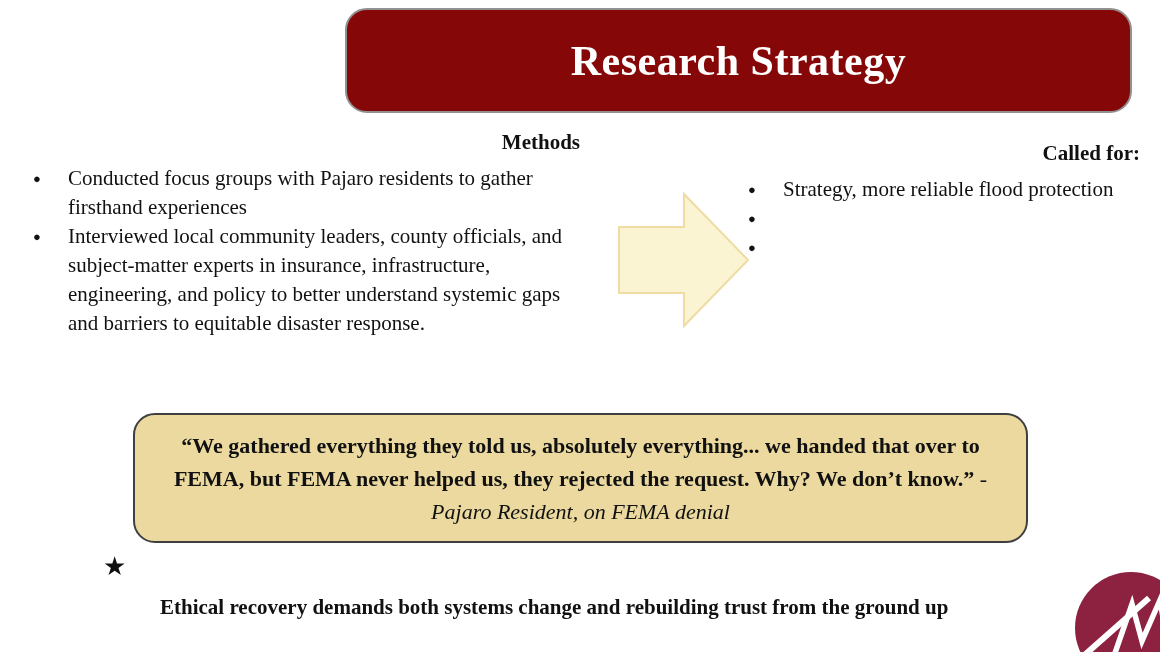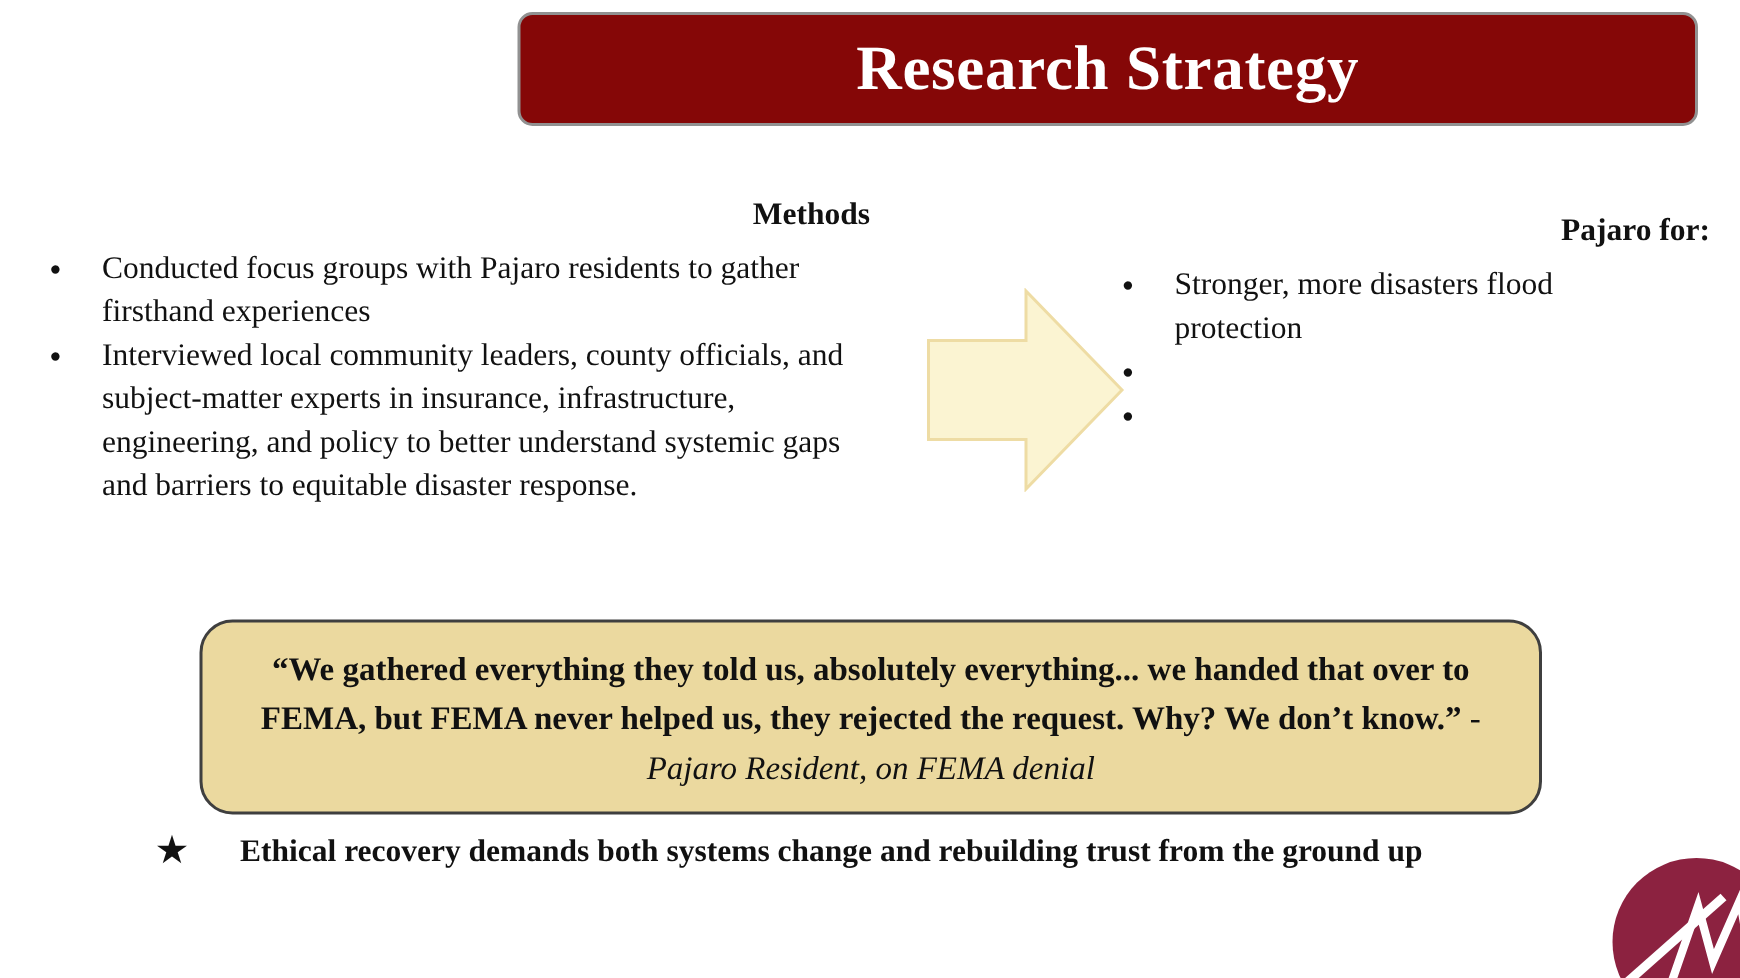--- a/index.html
+++ b/index.html
@@ -17,24 +17,24 @@
   body{
     position:relative;
     overflow:hidden;
     background:#ffffff;
     font-family:"Liberation Serif", serif;
     color:var(--text);
   }
   .banner{
     position:absolute;
     left:345px; top:8px;
-    width:787px; height:76px;
+    width:787px; height:105px;
     background:var(--banner);
     border:2px solid var(--banner_border);
-    border-radius:10px;
+    border-radius:22px;
     display:flex; align-items:center; justify-content:center;
   }
   .banner h1{
     color:#ffffff;
     font-size:42px;
     font-weight:bold;
     letter-spacing:0.5px;
   }
   .section-heading{
     position:absolute;
@@ -98,20 +98,21 @@
   .takeaway .star{
     flex:0 0 60px;
     font-size:26px;
     line-height:28px;
     padding-left:3px;
   }
   .takeaway .takeaway-text{
     font-size:21px;
     line-height:28px;
     font-weight:bold;
+    margin-top:40px;
   }
   .logo-wrap{
     position:absolute;
     left:1073px; top:570px;
     width:116px; height:116px;
   }
 </style>
 </head>
 <body>
 
@@ -130,25 +131,25 @@
     <span class="li-text">Interviewed local community leaders, county officials, and subject-matter experts in insurance, infrastructure, engineering, and policy to better understand systemic gaps and barriers to equitable disaster response.</span>
   </li>
 </ul>
 
 <div class="arrow-wrap">
   <svg width="132" height="136" viewBox="0 0 132 136">
     <polygon points="1,35 66,35 66,2 130,68 66,134 66,101 1,101" style="fill:var(--arrow_fill);stroke:var(--arrow_stroke);stroke-width:2;stroke-linejoin:miter;"></polygon>
   </svg>
 </div>
 
-<div class="section-heading" id="calledfor-heading">Pajaro for:</div>
+<div class="section-heading" id="calledfor-heading">Called for:</div>
 <ul class="bullets" id="calledfor-list">
   <li>
     <span class="dot">●</span>
-    <span class="li-text">Stronger, more disasters flood protection</span>
+    <span class="li-text">Strategy, more reliable flood protection</span>
   </li>
   <li>
     <span class="dot">●</span>
   </li>
   <li>
     <span class="dot">●</span>
   </li>
 </ul>
 
 <div class="quote-box">

